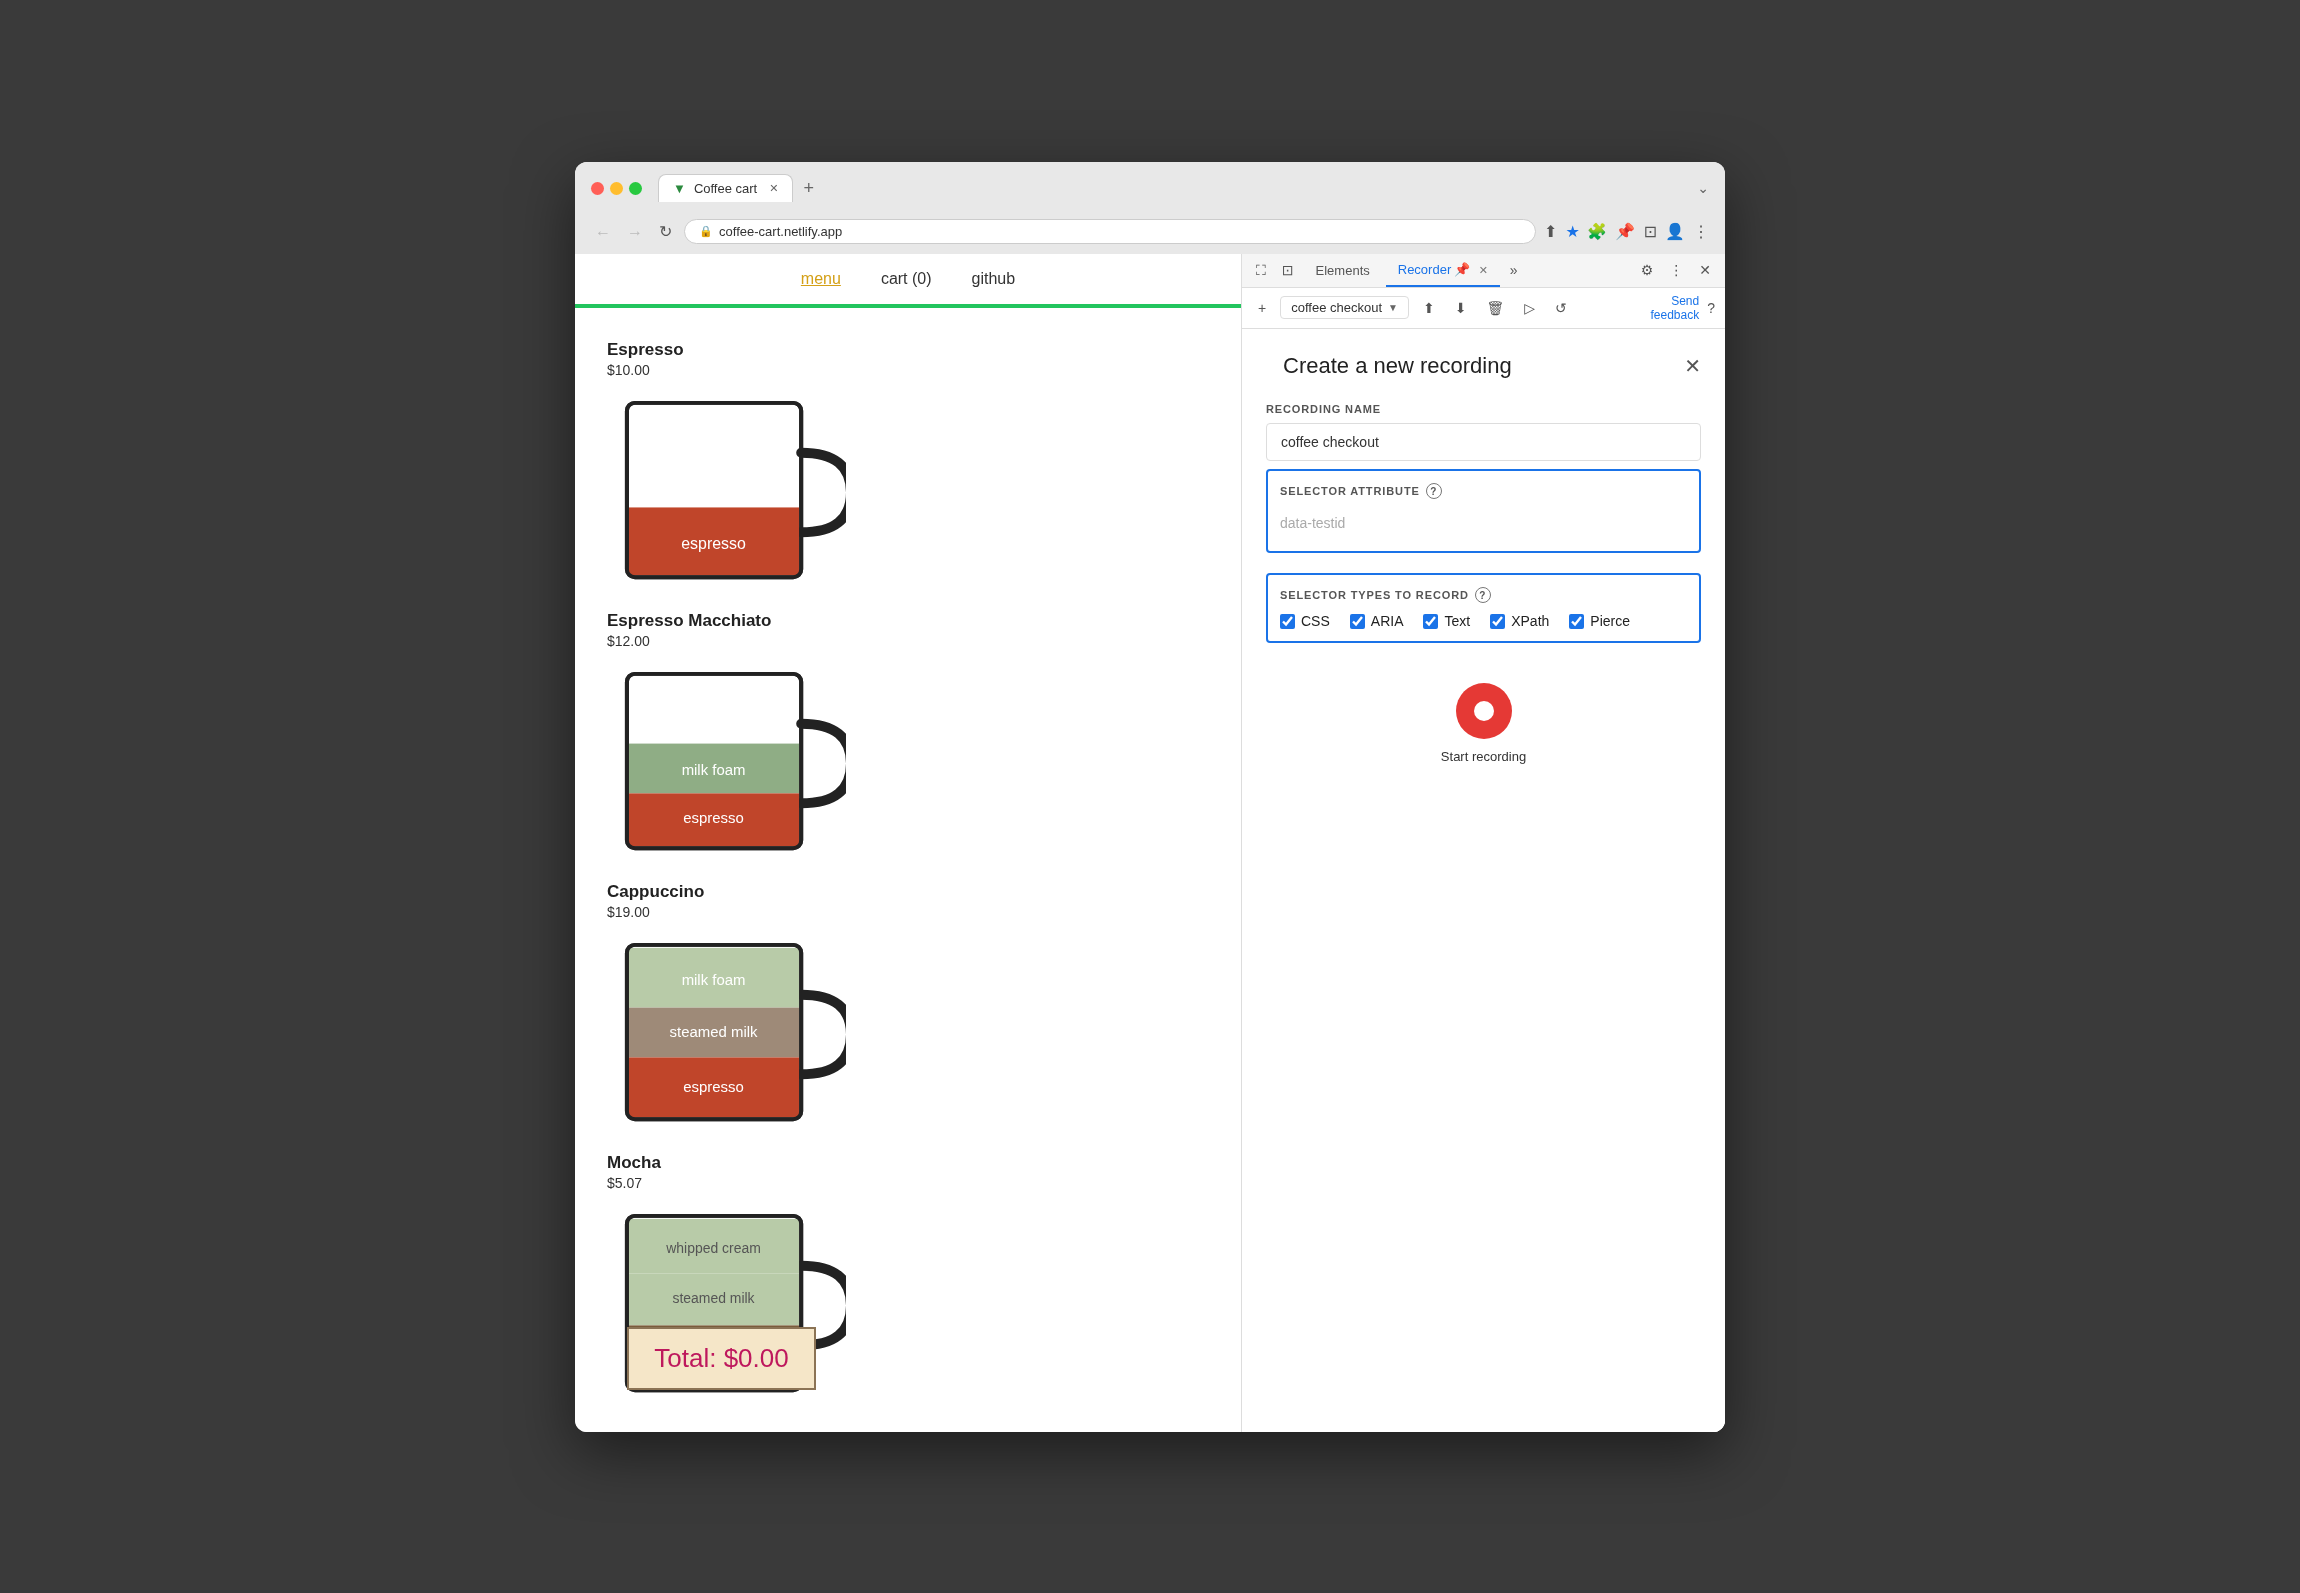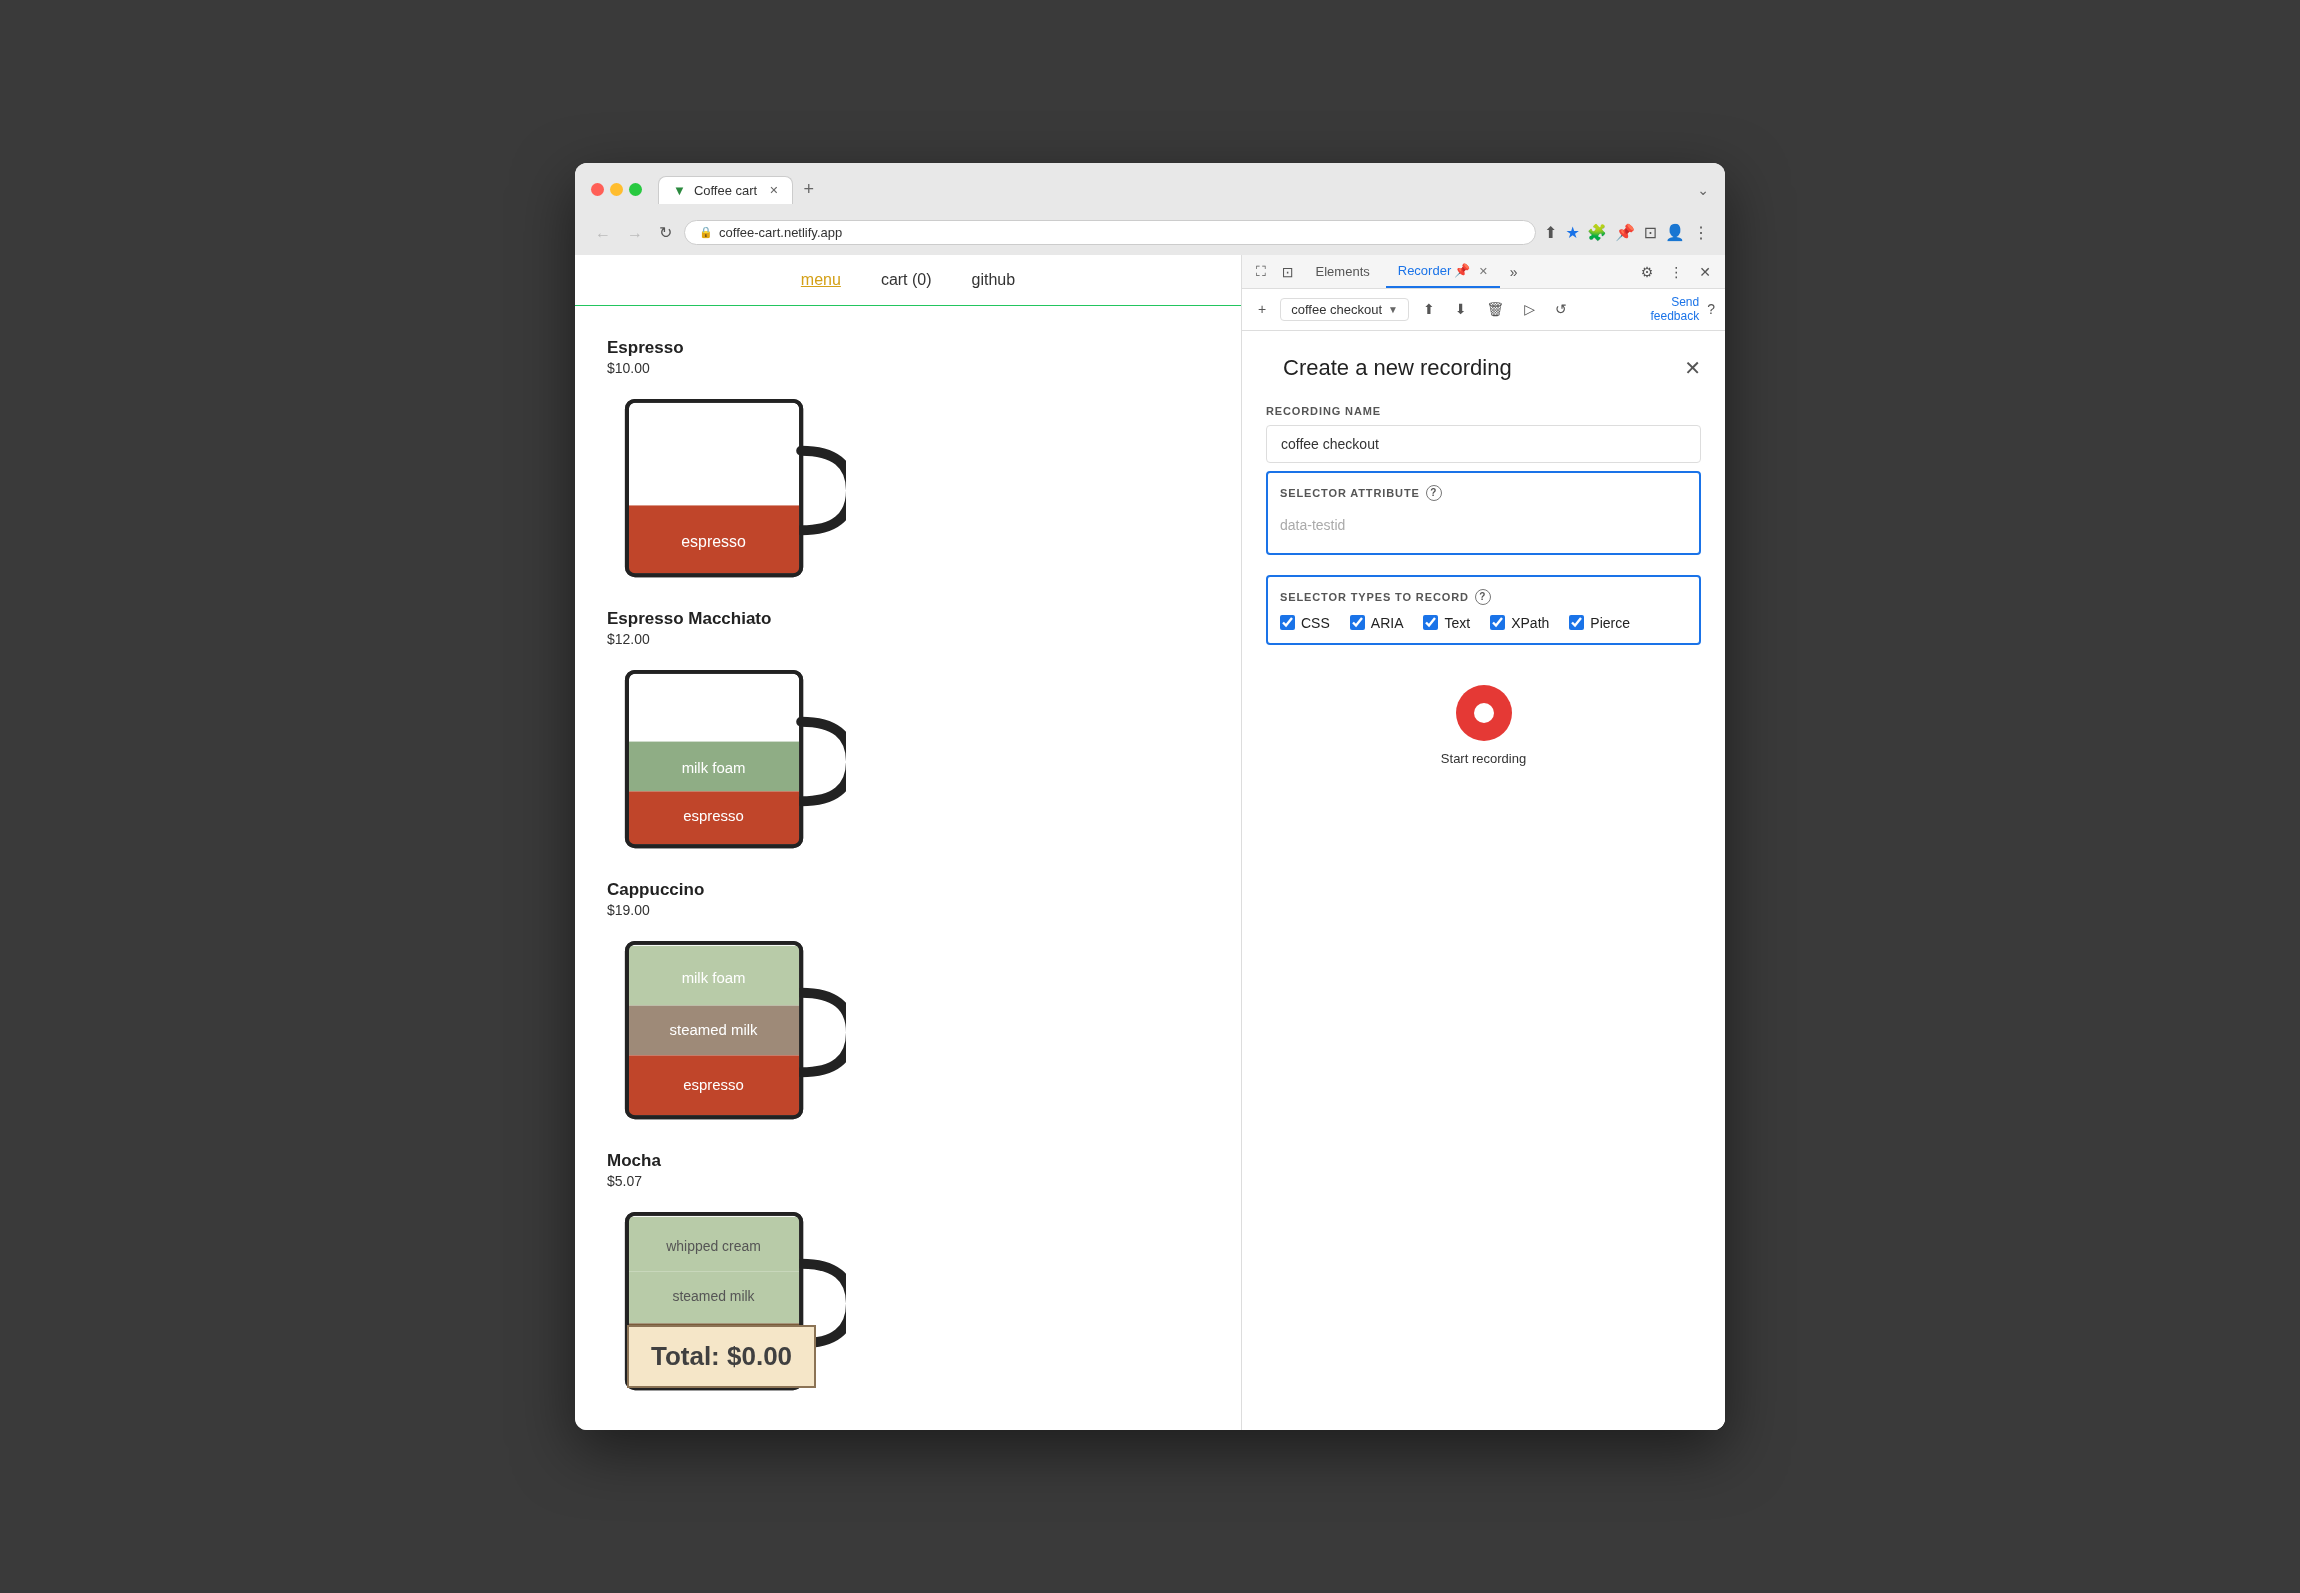--- a/index.html
+++ b/index.html
@@ -133,21 +133,21 @@
     
     .website {
       flex: 0 0 667px;
       border-right: 1px solid #ddd;
     }
     .site-nav {
       display: flex;
       justify-content: center;
       gap: 40px;
       padding: 16px 0;
-      border-bottom: 1px solid #22c55e;
+      border-bottom: 4px solid #22c55e;
     }
     .nav-link {
       font-size: 16px;
       color: #333;
       text-decoration: none;
       font-weight: 500;
     }
     .nav-link.active {
       color: #d4a017;
       text-decoration: underline;
@@ -182,22 +182,22 @@
     .checkout-overlay {
       position: absolute;
       bottom: 10px;
       left: 20px;
       right: 30px;
       background: #f5e6c8;
       border: 2px solid #8B7355;
       padding: 14px 10px;
       text-align: center;
       font-size: 26px;
-      font-weight: 700;
-      color: #404040;
+      font-weight: 400;
+      color: #be185d;
     }
     
     .devtools {
       flex: 1;
       background: #fff;
       display: flex;
       flex-direction: column;
     }
     .devtools-tabs {
       display: flex;

